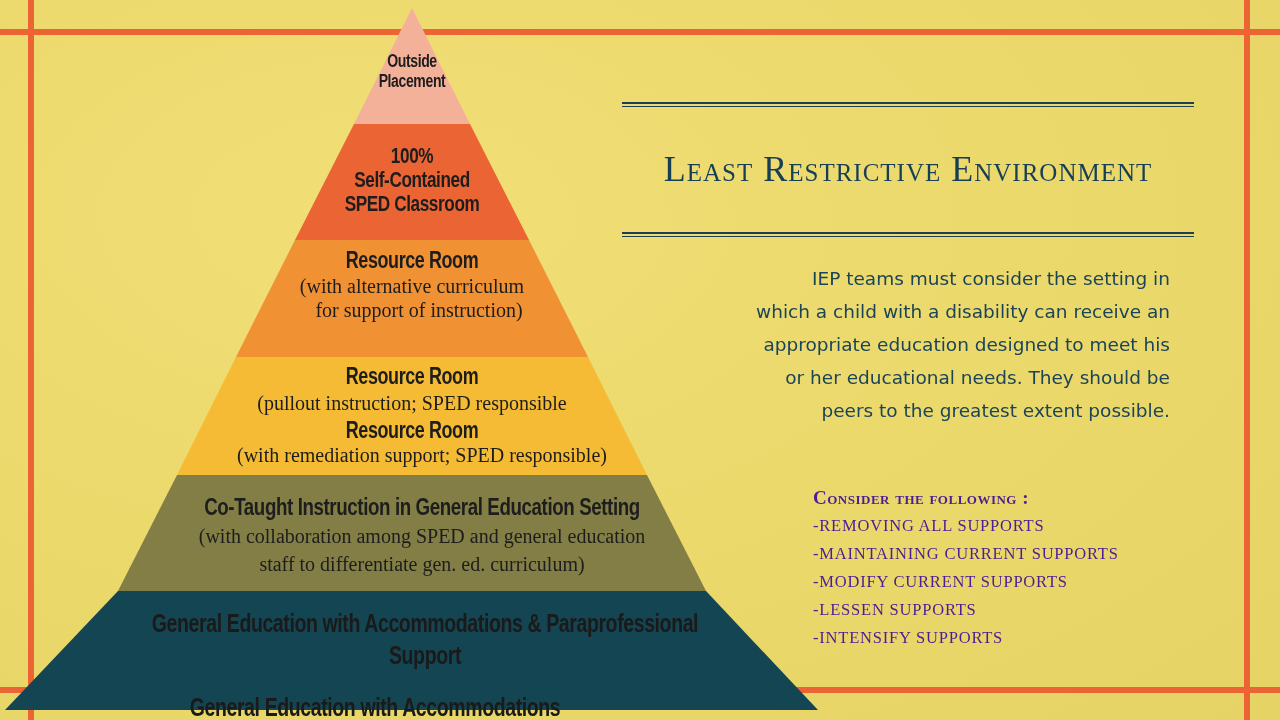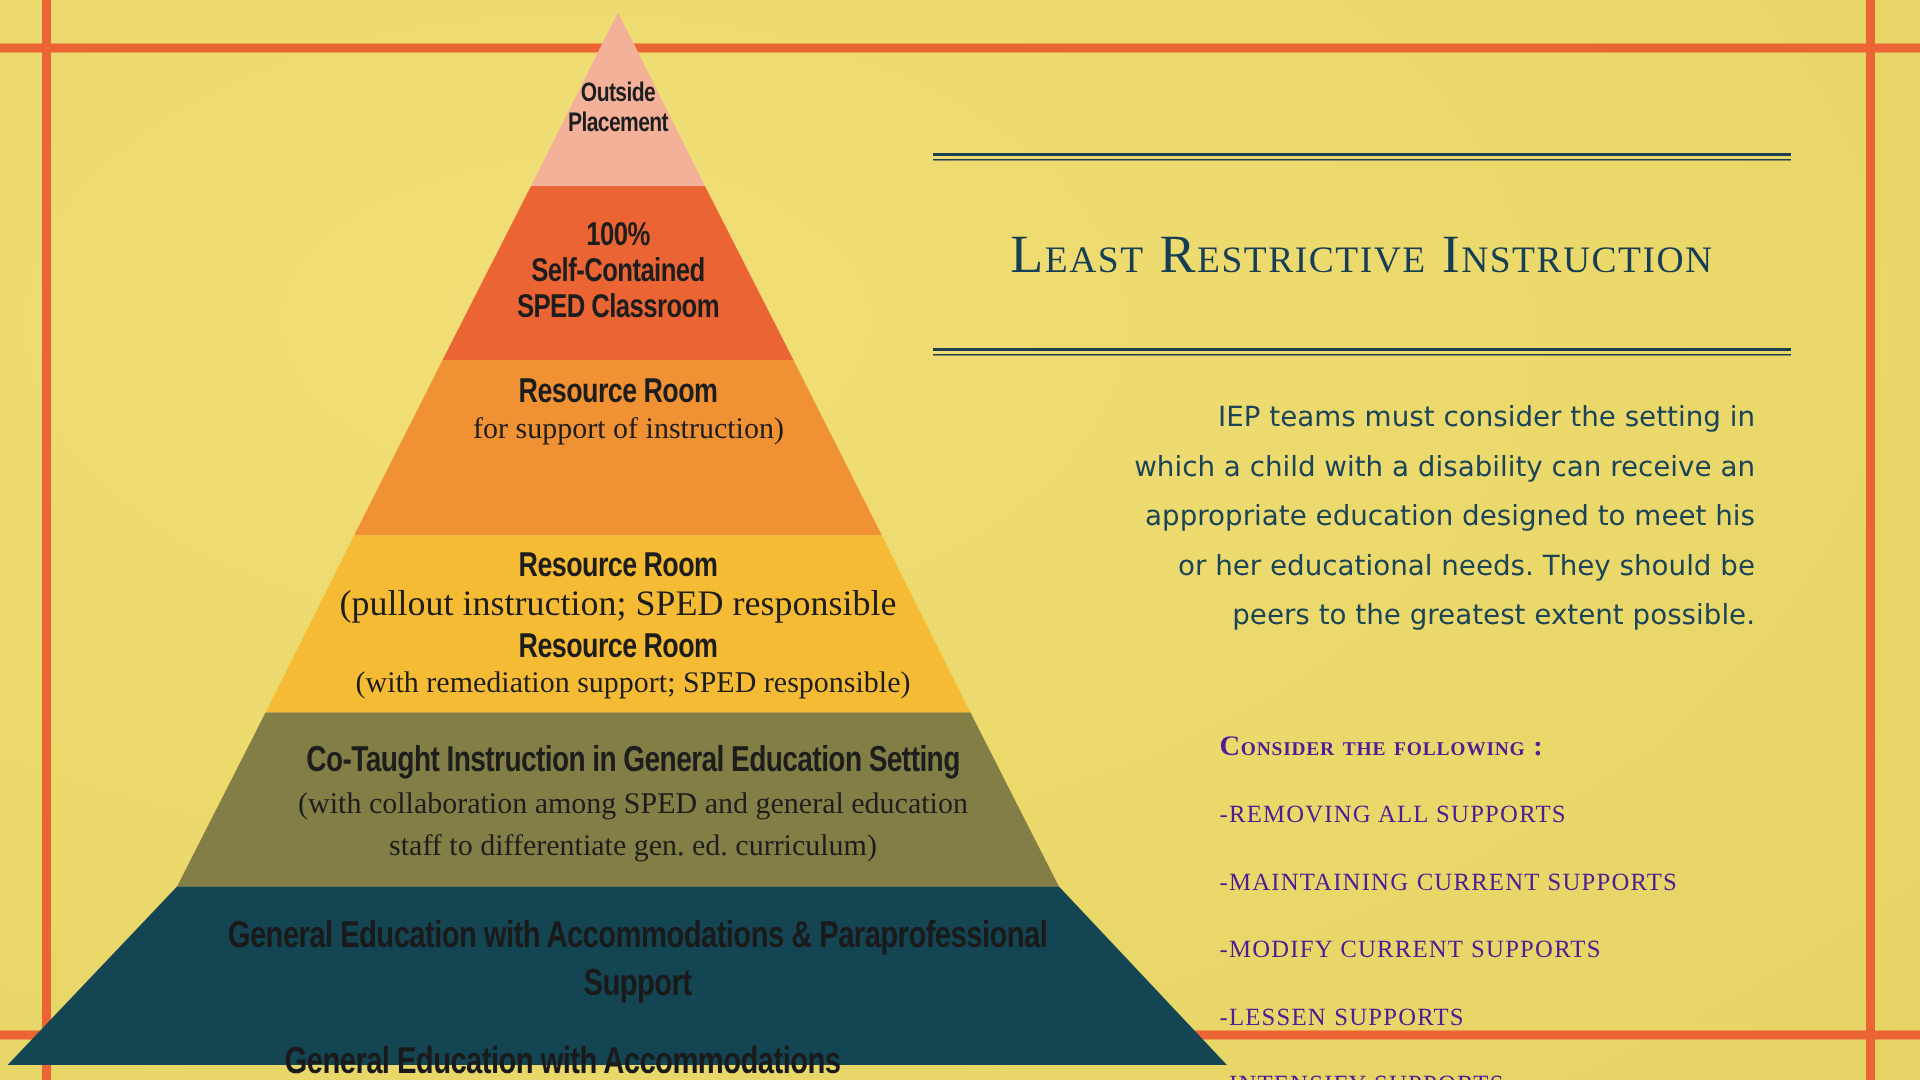--- a/index.html
+++ b/index.html
@@ -29,21 +29,21 @@
   .desc {
     position:absolute; left:650px; top:262px; width:520px; text-align:right;
     font-family:"DejaVu Sans", sans-serif; font-size:18.5px; line-height:33px;
     color:#1a4458; font-weight:normal;
   }
   .consider {
     position:absolute; left:813px; top:484px; width:380px;
     font-family:"Liberation Serif", serif; color:#4c1d95;
   }
   .consider-title { font-weight:bold; font-variant:small-caps; font-size:19px; height:28px; line-height:28px; letter-spacing:0.5px; }
-  .consider-item { font-size:16.5px; height:28px; line-height:28px; letter-spacing:0.8px; text-transform:uppercase;margin-top:17px; }
+  .consider-item { font-size:16.5px; height:28px; line-height:28px; letter-spacing:0.8px; text-transform:uppercase; }
 </style>
 </head>
 <body>
 
 <div class="frame-line h-top"></div>
 <div class="frame-line h-bot"></div>
 <div class="frame-line v-left"></div>
 <div class="frame-line v-right"></div>
 
 <svg class="pyramid" width="830" height="720" viewBox="0 0 830 720">
@@ -62,44 +62,45 @@
 </div>
 
 <div class="label" style="left:312px; top:144px; width:200px;">
   <div class="cond" style="font-size:22px; line-height:24px;">100%</div>
   <div class="cond" style="font-size:22px; line-height:24px;">Self-Contained</div>
   <div class="cond" style="font-size:22px; line-height:24px;">SPED Classroom</div>
 </div>
 
 <div class="label" style="left:232px; top:246px; width:360px;">
   <div class="cond" style="font-size:23px; line-height:28px;">Resource Room</div>
+  <div class="serif" style="font-size:20px; line-height:24px;">(with alternative curriculum</div>
   <div class="serif" style="font-size:20px; line-height:24px; padding-left:14px;">for support of instruction)</div>
 </div>
 
 <div class="label" style="left:192px; top:362px; width:440px;">
   <div class="cond" style="font-size:23px; line-height:28px;">Resource Room</div>
-  <div class="serif" style="font-size:24px; line-height:26px;">(pullout instruction; SPED responsible</div>
+  <div class="serif" style="font-size:20px; line-height:26px;">(pullout instruction; SPED responsible</div>
   <div class="cond" style="font-size:23px; line-height:28px;">Resource Room</div>
   <div class="serif" style="font-size:20px; line-height:22px; margin-left:20px;">(with remediation support; SPED responsible)</div>
 </div>
 
 <div class="label" style="left:112px; top:492px; width:620px;">
   <div class="cond" style="font-size:24px; line-height:30px;">Co-Taught Instruction in General Education Setting</div>
   <div class="serif" style="font-size:20px; line-height:28px;">(with collaboration among SPED and general education</div>
   <div class="serif" style="font-size:20px; line-height:28px;">staff to differentiate gen. ed. curriculum)</div>
 </div>
 
 <div class="label" style="left:30px; top:607px; width:790px;">
   <div class="cond" style="font-size:25px; line-height:32px; color:#1a1a1a;">General Education with Accommodations &amp; Paraprofessional Support</div>
   <div style="height:20px;"></div>
   <div class="cond" style="font-size:25px; line-height:32px; color:#1a1a1a; margin-left:-100px;">General Education with Accommodations</div>
 </div>
 
 <div class="title-rule" style="top:102px;"></div>
-<div class="title">Least Restrictive Instruction</div>
+<div class="title">Least Restrictive Environment</div>
 <div class="title-rule" style="top:232px;"></div>
 
 <div class="desc">
   <div>IEP teams must consider the setting in</div>
   <div>which a child with a disability can receive an</div>
   <div>appropriate education designed to meet his</div>
   <div>or her educational needs.  They should be</div>
   <div>peers to the greatest extent possible.</div>
 </div>
 

